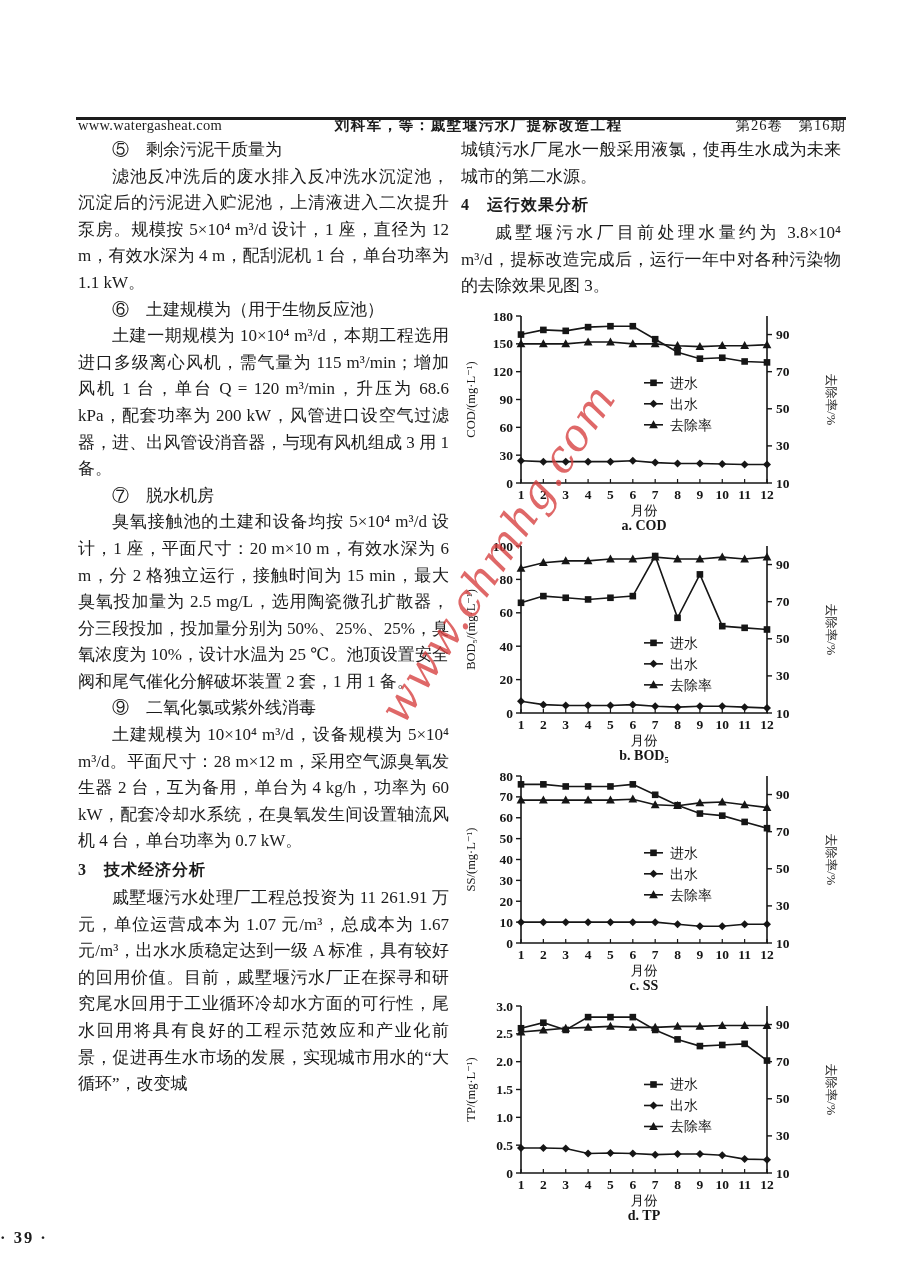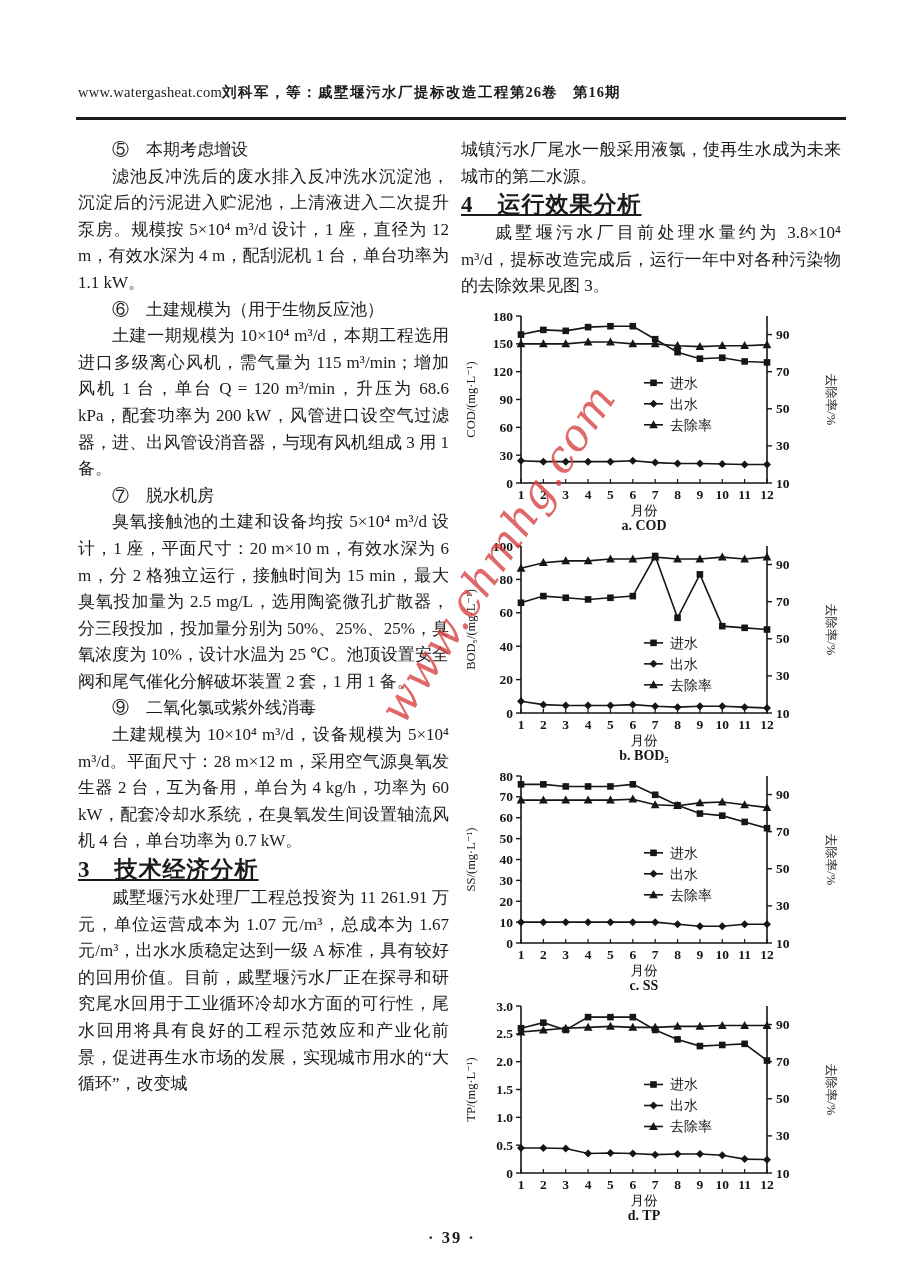--- a/index.html
+++ b/index.html
@@ -1,63 +1,63 @@
 <!DOCTYPE html>
 <html><head>
 <meta charset="utf-8">
 <style>
   html,body{margin:0;padding:0;background:#9a9a9a;}
   .page{
     position:relative;width:904px;height:1262px;margin:0 auto;background:#ffffff;
     font-family:"Liberation Serif","DejaVu Serif",serif;color:#1b1b1b;overflow:hidden;
   }
   
-  .hdr{position:absolute;left:78px;top:83px;width:768px;display:flex;
-       align-items:baseline;font-size:14.5px;}
+  .hdr{position:absolute;left:78px;top:96px;width:768px;display:flex;
+       justify-content:space-between;align-items:baseline;font-size:14.5px;}
   .hdr .site{letter-spacing:.3px;}
-  .hdr .article{font-weight:700;letter-spacing:1.5px;}
-  .hdr .issue{font-weight:700;letter-spacing:1px;}
+  .hdr .article{font-weight:700;letter-spacing:1.5px;margin-top:20px;}
+  .hdr .issue{font-weight:400;letter-spacing:1px;}
   .hdr-rule{position:absolute;left:76px;top:117px;width:770px;height:3px;background:#1c1c1c;}
   
   .col{position:absolute;top:137px;text-align:justify;font-size:17px;line-height:26.6px;}
   .col-left{left:78px;width:371px;}
   .col-right{left:461px;width:380px;}
   .col p{margin:0;text-indent:2em;}
   .col p.noindent{text-indent:0;}
-  .sec-head{font-weight:700;font-size:23px;line-height:30px;text-indent:0 !important;
-            letter-spacing:1px;text-decoration:underline;}
+  .sec-head{font-weight:700;font-size:16px;line-height:30px;text-indent:0 !important;
+            letter-spacing:1px;}
   
   .charts{margin-top:8px;}
   figure.chart{margin:0 0 3px 0;padding:0;}
   figure.chart svg{display:block;}
   
   .watermark{
     position:absolute;left:415px;top:676px;height:58px;line-height:58px;
     transform:rotate(-57deg);transform-origin:0 100%;
     font-family:"DejaVu Serif",serif;font-style:italic;font-size:44px;
     color:rgba(214,62,62,.78);white-space:nowrap;letter-spacing:1px;pointer-events:none;
   }
   
-  .footer{position:absolute;left:0;top:1228px;width:904px;text-align:center;
+  .footer{position:absolute;left:0;top:1228px;width:904px;text-align:left;
           font-size:16.5px;font-weight:700;letter-spacing:2px;}
 </style>
 </head>
 <body>
 
 <div class="page">
 
   <div class="hdr">
     <span class="site">www.watergasheat.com</span>
     <span class="article">刘科军，等：戚墅堰污水厂提标改造工程</span>
     <span class="issue">第26卷　第16期</span>
   </div>
   <div class="hdr-rule"></div>
 
   <div class="col col-left">
-    <p>⑤　本期考虑增设</p>
+    <p>⑤　剩余污泥干质量为</p>
     <p>滤池反冲洗后的废水排入反冲洗水沉淀池，沉淀后的污泥进入贮泥池，上清液进入二次提升泵房。规模按 5×10⁴ m³/d 设计，1 座，直径为 12 m，有效水深为 4 m，配刮泥机 1 台，单台功率为 1.1 kW。</p>
     <p>⑥　土建规模为（用于生物反应池）</p>
     <p>土建一期规模为 10×10⁴ m³/d，本期工程选用进口多级离心风机，需气量为 115 m³/min；增加风机 1 台，单台 Q = 120 m³/min，升压为 68.6 kPa，配套功率为 200 kW，风管进口设空气过滤器，进、出风管设消音器，与现有风机组成 3 用 1 备。</p>
     <p>⑦　脱水机房</p>
     <p>臭氧接触池的土建和设备均按 5×10⁴ m³/d 设计，1 座，平面尺寸：20 m×10 m，有效水深为 6 m，分 2 格独立运行，接触时间为 15 min，最大臭氧投加量为 2.5 mg/L，选用陶瓷微孔扩散器，分三段投加，投加量分别为 50%、25%、25%，臭氧浓度为 10%，设计水温为 25 ℃。池顶设置安全阀和尾气催化分解破坏装置 2 套，1 用 1 备。</p>
     <p>⑨　二氧化氯或紫外线消毒</p>
     <p>土建规模为 10×10⁴ m³/d，设备规模为 5×10⁴ m³/d。平面尺寸：28 m×12 m，采用空气源臭氧发生器 2 台，互为备用，单台为 4 kg/h，功率为 60 kW，配套冷却水系统，在臭氧发生间设置轴流风机 4 台，单台功率为 0.7 kW。</p>
     <p class="sec-head">3　技术经济分析</p>
     <p>戚墅堰污水处理厂工程总投资为 11 261.91 万元，单位运营成本为 1.07 元/m³，总成本为 1.67 元/m³，出水水质稳定达到一级 A 标准，具有较好的回用价值。目前，戚墅堰污水厂正在探寻和研究尾水回用于工业循环冷却水方面的可行性，尾水回用将具有良好的工程示范效应和产业化前景，促进再生水市场的发展，实现城市用水的“大循环”，改变城</p>
   </div>

